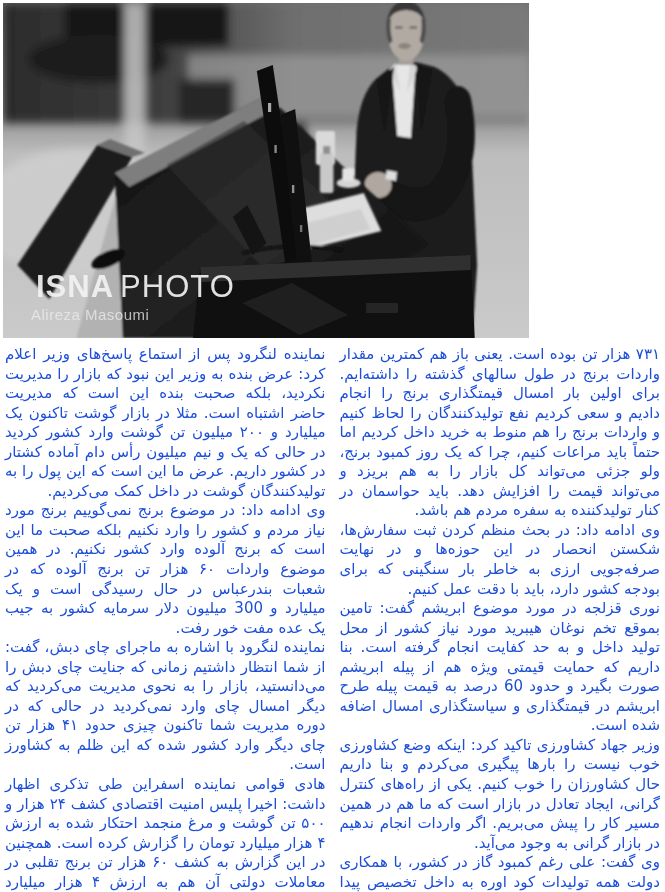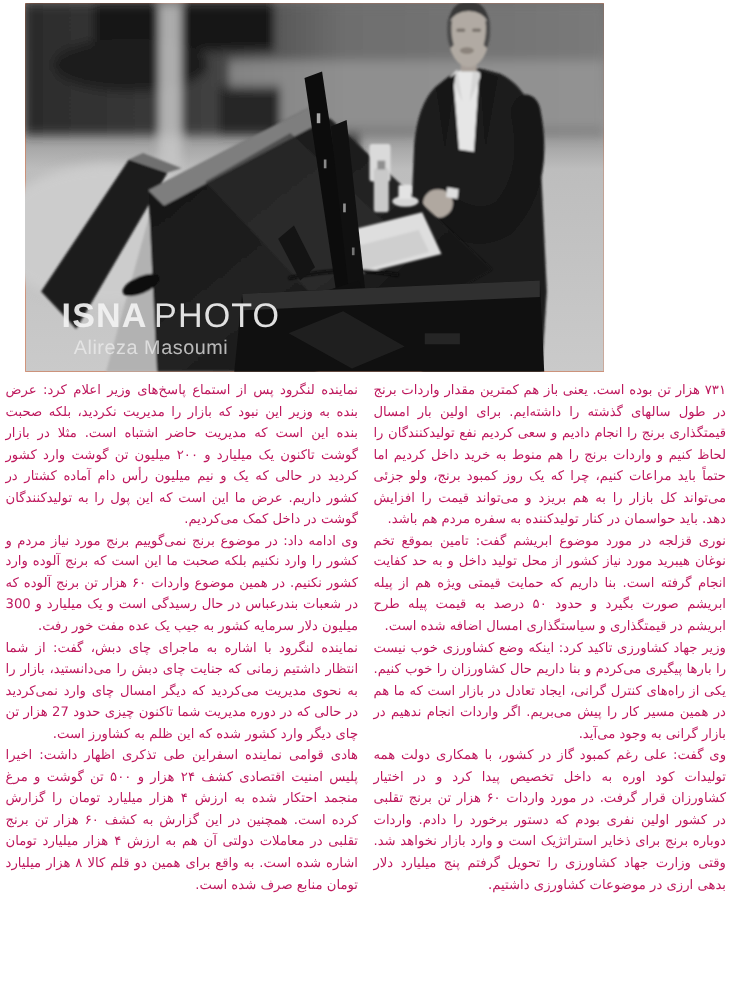--- a/index.html
+++ b/index.html
@@ -5,46 +5,46 @@
   html,body{margin:0;padding:0;}
   body{
     width:665px;height:892px;overflow:hidden;background:#ffffff;
     font-family:"DejaVu Sans",sans-serif;
   }
   .page{width:665px;height:892px;position:relative;background:#fff;}
 
   
   .photo-figure{
     position:absolute;left:3px;top:3px;width:526px;height:335px;
-    overflow:hidden;background:#c2410c;margin-left:20px;
+    overflow:hidden;background:#ec4899;
   }
   .photo-figure svg{display:block;width:100%;height:100%;}
   .watermark{
     position:absolute;left:33px;top:268px;color:#f2f2f2;
     font-family:"Liberation Sans","DejaVu Sans",sans-serif;
     line-height:1;opacity:0.92;letter-spacing:1px;
   }
   .wm-isna{font-weight:700;font-size:31px;}
   .wm-photo{font-weight:400;font-size:31px;margin-left:6px;}
   .photo-credit{
-    position:absolute;left:44px;top:303px;color:#ededed;opacity:0.75;
+    position:absolute;left:28px;top:303px;color:#ededed;opacity:0.75;
     font-family:"Liberation Sans","DejaVu Sans",sans-serif;
-    font-size:18px;letter-spacing:0.5px;
+    font-size:15px;letter-spacing:0.5px;
   }
 
   
   .article{
     position:absolute;left:5px;top:345px;width:655px;height:540px;
     display:flex;direction:rtl;gap:14px;
   }
   .col{
     flex:1 1 0;min-width:0;
     direction:rtl;text-align:justify;
-    color:#be185d;
-    font-size:12px;line-height:19.55px;
+    color:#1d4ed8;
+    font-size:15px;line-height:19.55px;
     font-family:"DejaVu Sans",sans-serif;
   }
   .col p{margin:0;padding:0;}
 </style>
 </head>
 <body>
 
 <div class="page">
 
   <div class="photo-figure">
@@ -150,26 +150,27 @@
 
     <div class="watermark">
       <span class="wm-isna">ISNA</span><span class="wm-photo">PHOTO</span>
     </div>
     <div class="photo-credit">Alireza Masoumi</div>
   </div>
 
   <div class="article">
     <div class="col">
       <p>۷۳۱ هزار تن بوده است. یعنی باز هم کمترین مقدار واردات برنج در طول سالهای گذشته را داشته‌ایم. برای اولین بار امسال قیمتگذاری برنج را انجام دادیم و سعی کردیم نفع تولیدکنندگان را لحاظ کنیم و واردات برنج را هم منوط به خرید داخل کردیم اما حتماً باید مراعات کنیم، چرا که یک روز کمبود برنج، ولو جزئی می‌تواند کل بازار را به هم بریزد و می‌تواند قیمت را افزایش دهد. باید حواسمان در کنار تولیدکننده به سفره مردم هم باشد.</p>
-      <p>نوری قزلجه در مورد موضوع ابریشم گفت: تامین بموقع تخم نوغان هیبرید مورد نیاز کشور از محل تولید داخل و به حد کفایت انجام گرفته است. بنا داریم که حمایت قیمتی ویژه هم از پیله ابریشم صورت بگیرد و حدود ۵۰ درصد به قیمت پیله طرح ابریشم در قیمتگذاری و سیاستگذاری امسال اضافه شده است.</p>
+      <p>وی ادامه داد: در بحث منظم کردن ثبت سفارش‌ها، شکستن انحصار در این حوزه‌ها و در نهایت صرفه‌جویی ارزی به خاطر بار سنگینی که برای بودجه کشور دارد، باید با دقت عمل کنیم.</p>
+      <p>نوری قزلجه در مورد موضوع ابریشم گفت: تامین بموقع تخم نوغان هیبرید مورد نیاز کشور از محل تولید داخل و به حد کفایت انجام گرفته است. بنا داریم که حمایت قیمتی ویژه هم از پیله ابریشم صورت بگیرد و حدود 60 درصد به قیمت پیله طرح ابریشم در قیمتگذاری و سیاستگذاری امسال اضافه شده است.</p>
       <p>وزیر جهاد کشاورزی تاکید کرد: اینکه وضع کشاورزی خوب نیست را بارها پیگیری می‌کردم و بنا داریم حال کشاورزان را خوب کنیم. یکی از راه‌های کنترل گرانی، ایجاد تعادل در بازار است که ما هم در همین مسیر کار را پیش می‌بریم. اگر واردات انجام ندهیم در بازار گرانی به وجود می‌آید.</p>
       <p>وی گفت: علی رغم کمبود گاز در کشور، با همکاری دولت همه تولیدات کود اوره به داخل تخصیص پیدا کرد و در اختیار کشاورزان قرار گرفت. در مورد واردات ۶۰ هزار تن برنج تقلبی در کشور اولین نفری بودم که دستور برخورد را دادم. واردات دوباره برنج برای ذخایر استراتژیک است و وارد بازار نخواهد شد. وقتی وزارت جهاد کشاورزی را تحویل گرفتم پنج میلیارد دلار بدهی ارزی در موضوعات کشاورزی داشتیم.</p>
     </div>
     <div class="col">
       <p>نماینده لنگرود پس از استماع پاسخ‌های وزیر اعلام کرد: عرض بنده به وزیر این نبود که بازار را مدیریت نکردید، بلکه صحبت بنده این است که مدیریت حاضر اشتباه است. مثلا در بازار گوشت تاکنون یک میلیارد و ۲۰۰ میلیون تن گوشت وارد کشور کردید در حالی که یک و نیم میلیون رأس دام آماده کشتار در کشور داریم. عرض ما این است که این پول را به تولیدکنندگان گوشت در داخل کمک می‌کردیم.</p>
       <p>وی ادامه داد: در موضوع برنج نمی‌گوییم برنج مورد نیاز مردم و کشور را وارد نکنیم بلکه صحبت ما این است که برنج آلوده وارد کشور نکنیم. در همین موضوع واردات ۶۰ هزار تن برنج آلوده که در شعبات بندرعباس در حال رسیدگی است و یک میلیارد و 300 میلیون دلار سرمایه کشور به جیب یک عده مفت خور رفت.</p>
-      <p>نماینده لنگرود با اشاره به ماجرای چای دبش، گفت: از شما انتظار داشتیم زمانی که جنایت چای دبش را می‌دانستید، بازار را به نحوی مدیریت می‌کردید که دیگر امسال چای وارد نمی‌کردید در حالی که در دوره مدیریت شما تاکنون چیزی حدود 27 هزار تن چای دیگر وارد کشور شده که این ظلم به کشاورز است.</p>
+      <p>نماینده لنگرود با اشاره به ماجرای چای دبش، گفت: از شما انتظار داشتیم زمانی که جنایت چای دبش را می‌دانستید، بازار را به نحوی مدیریت می‌کردید که دیگر امسال چای وارد نمی‌کردید در حالی که در دوره مدیریت شما تاکنون چیزی حدود ۴۱ هزار تن چای دیگر وارد کشور شده که این ظلم به کشاورز است.</p>
       <p>هادی قوامی نماینده اسفراین طی تذکری اظهار داشت: اخیرا پلیس امنیت اقتصادی کشف ۲۴ هزار و ۵۰۰ تن گوشت و مرغ منجمد احتکار شده به ارزش ۴ هزار میلیارد تومان را گزارش کرده است. همچنین در این گزارش به کشف ۶۰ هزار تن برنج تقلبی در معاملات دولتی آن هم به ارزش ۴ هزار میلیارد تومان اشاره شده است. به واقع برای همین دو قلم کالا ۸ هزار میلیارد تومان منابع صرف شده است.</p>
 
     </div>
   </div>
 
 </div>
 
 </body></html>

